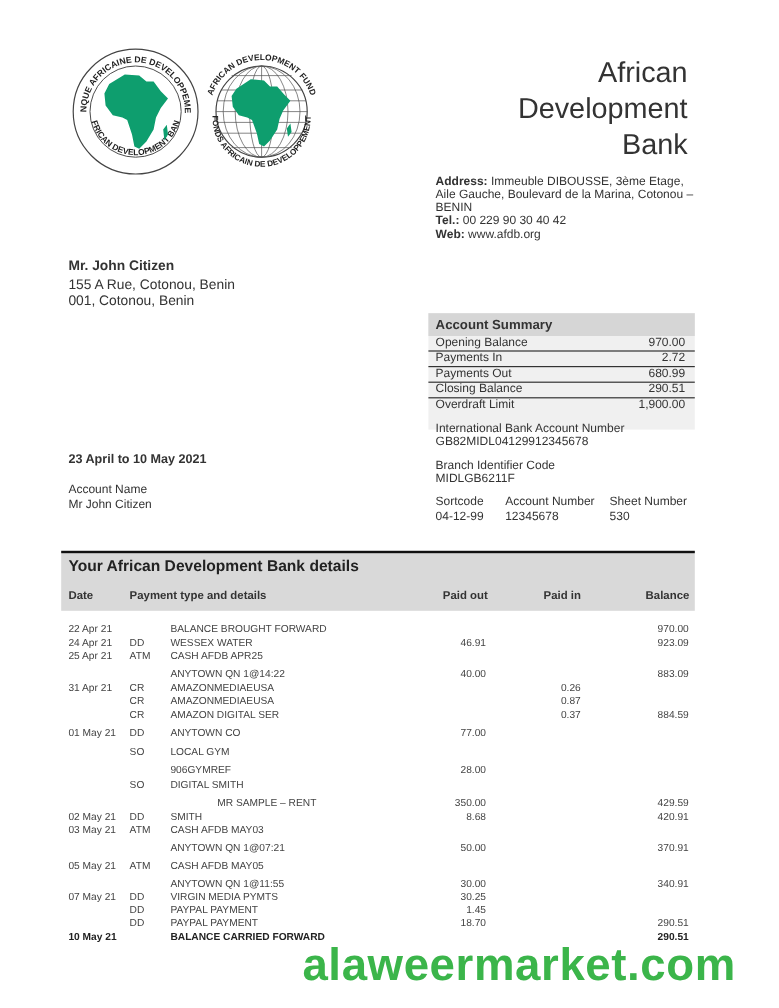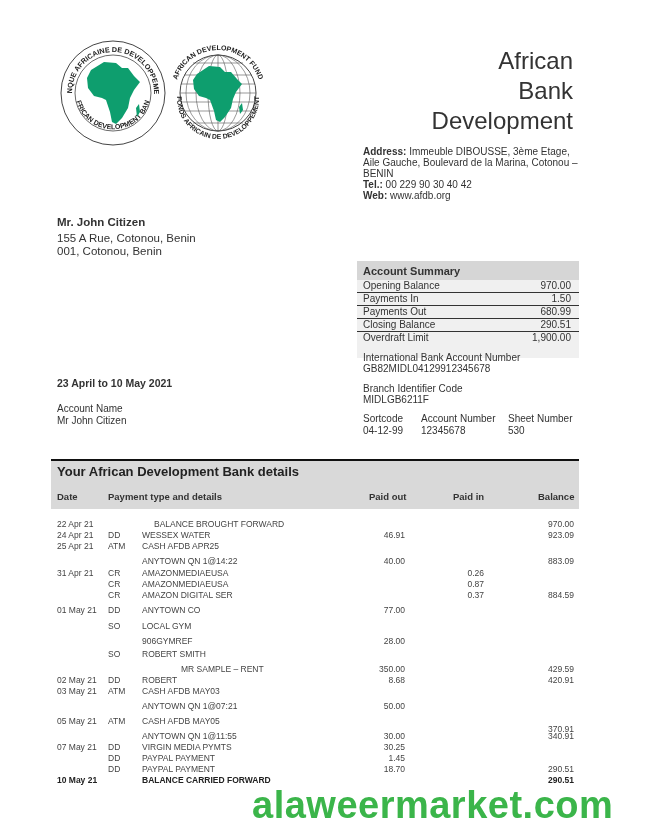--- a/index.html
+++ b/index.html
@@ -78,22 +78,22 @@
     </text>
     <text font-size="6.8" font-weight="bold" fill="#222" font-family="Liberation Sans, sans-serif">
       <textPath href="#arcBotR" startOffset="50%" text-anchor="middle">FONDS AFRICAIN DE DEVELOPPEMENT</textPath>
     </text>
     <path d="M34 36 L46 28 L57 29 L62 34 L68 34 L74 41 L79 46 L73 54 L70 61 L68 70 L62 79 L57 84 L53 82 L51 73 L47 62 L43 60 L36 58 L31 51 L30 42 Z M76 69 L79 65 L80 72 L77 76 Z" fill="#0e9e6e"></path>
   </svg>
 </div>
 
 <div class="bank-name">
   <div>African</div>
+  <div>Development</div>
   <div>Bank</div>
-  <div>Development</div>
 </div>
 
 <div class="contact">
   <div><b>Address:</b> <span>Immeuble DIBOUSSE, 3ème Etage, Aile Gauche, Boulevard de la Marina, Cotonou – BENIN</span></div>
   <div><b>Tel.:</b> <span>00 229 90 30 40 42</span></div>
   <div><b>Web:</b> <span>www.afdb.org</span></div>
 </div>
 
 <div class="cust-name">Mr. John Citizen</div>
 <div class="cust-addr">
@@ -109,21 +109,21 @@
 
 <div class="summary">
   <div class="summary-title">Account Summary</div>
   <div id="summary-rows">
       <div class="summary-row">
         <span>Opening Balance</span>
         <span>970.00</span>
       </div>
       <div class="summary-row">
         <span>Payments In</span>
-        <span>1.50</span>
+        <span>2.72</span>
       </div>
       <div class="summary-row">
         <span>Payments Out</span>
         <span>680.99</span>
       </div>
       <div class="summary-row">
         <span>Closing Balance</span>
         <span>290.51</span>
       </div>
       <div class="summary-row">
@@ -164,21 +164,21 @@
   <div class="th" style="left:57px;">Payment type and details</div>
   <div class="th" style="left:318px;">Paid out</div>
   <div class="th" style="left:402px;">Paid in</div>
   <div class="th" style="left:487px;">Balance</div>
 </div>
 
 <div id="tx-rows">
     <div>
       <div class="tx" style="top: 519px; left: 57px;">22 Apr 21</div>
       <div class="tx" style="top: 519px; left: 108px;"></div>
-      <div class="tx" style="top: 519px; left: 142px; margin-left: 12px;">BALANCE BROUGHT FORWARD</div>
+      <div class="tx" style="top: 519px; left: 142px;">BALANCE BROUGHT FORWARD</div>
       <div class="tx num" style="top: 519px; right: 244px;"></div>
       <div class="tx num" style="top: 519px; right: 165px;"></div>
       <div class="tx num" style="top: 519px; right: 75px;">970.00</div>
     </div>
     <div>
       <div class="tx" style="top: 530px; left: 57px;">24 Apr 21</div>
       <div class="tx" style="top: 530px; left: 108px;">DD</div>
       <div class="tx" style="top: 530px; left: 142px;">WESSEX WATER</div>
       <div class="tx num" style="top: 530px; right: 244px;">46.91</div>
       <div class="tx num" style="top: 530px; right: 165px;"></div>
@@ -244,56 +244,56 @@
       <div class="tx" style="top: 636px; left: 57px;"></div>
       <div class="tx" style="top: 636px; left: 108px;"></div>
       <div class="tx" style="top: 636px; left: 142px;">906GYMREF</div>
       <div class="tx num" style="top: 636px; right: 244px;">28.00</div>
       <div class="tx num" style="top: 636px; right: 165px;"></div>
       <div class="tx num" style="top: 636px; right: 75px;"></div>
     </div>
     <div>
       <div class="tx" style="top: 649px; left: 57px;"></div>
       <div class="tx" style="top: 649px; left: 108px;">SO</div>
-      <div class="tx" style="top: 649px; left: 142px;">ROBERT SMITH</div>
+      <div class="tx" style="top: 649px; left: 142px;">DIGITAL SMITH</div>
       <div class="tx num" style="top: 649px; right: 244px;"></div>
       <div class="tx num" style="top: 649px; right: 165px;"></div>
       <div class="tx num" style="top: 649px; right: 75px;"></div>
     </div>
     <div>
       <div class="tx" style="top: 664px; left: 57px;"></div>
       <div class="tx" style="top: 664px; left: 108px;"></div>
       <div class="tx" style="top: 664px; left: 142px; padding-left: 39px;">MR SAMPLE – RENT</div>
       <div class="tx num" style="top: 664px; right: 244px;">350.00</div>
       <div class="tx num" style="top: 664px; right: 165px;"></div>
       <div class="tx num" style="top: 664px; right: 75px;">429.59</div>
     </div>
     <div>
       <div class="tx" style="top: 675px; left: 57px;">02 May 21</div>
       <div class="tx" style="top: 675px; left: 108px;">DD</div>
-      <div class="tx" style="top: 675px; left: 142px;">ROBERT</div>
+      <div class="tx" style="top: 675px; left: 142px;">SMITH</div>
       <div class="tx num" style="top: 675px; right: 244px;">8.68</div>
       <div class="tx num" style="top: 675px; right: 165px;"></div>
       <div class="tx num" style="top: 675px; right: 75px;">420.91</div>
     </div>
     <div>
       <div class="tx" style="top: 686px; left: 57px;">03 May 21</div>
       <div class="tx" style="top: 686px; left: 108px;">ATM</div>
       <div class="tx" style="top: 686px; left: 142px;">CASH AFDB MAY03</div>
       <div class="tx num" style="top: 686px; right: 244px;"></div>
       <div class="tx num" style="top: 686px; right: 165px;"></div>
       <div class="tx num" style="top: 686px; right: 75px;"></div>
     </div>
     <div>
       <div class="tx" style="top: 701px; left: 57px;"></div>
       <div class="tx" style="top: 701px; left: 108px;"></div>
       <div class="tx" style="top: 701px; left: 142px;">ANYTOWN QN 1@07:21</div>
       <div class="tx num" style="top: 701px; right: 244px;">50.00</div>
       <div class="tx num" style="top: 701px; right: 165px;"></div>
-      <div class="tx num" style="top: 701px; right: 75px; margin-top: 23px;">370.91</div>
+      <div class="tx num" style="top: 701px; right: 75px;">370.91</div>
     </div>
     <div>
       <div class="tx" style="top: 716px; left: 57px;">05 May 21</div>
       <div class="tx" style="top: 716px; left: 108px;">ATM</div>
       <div class="tx" style="top: 716px; left: 142px;">CASH AFDB MAY05</div>
       <div class="tx num" style="top: 716px; right: 244px;"></div>
       <div class="tx num" style="top: 716px; right: 165px;"></div>
       <div class="tx num" style="top: 716px; right: 75px;"></div>
     </div>
     <div>

